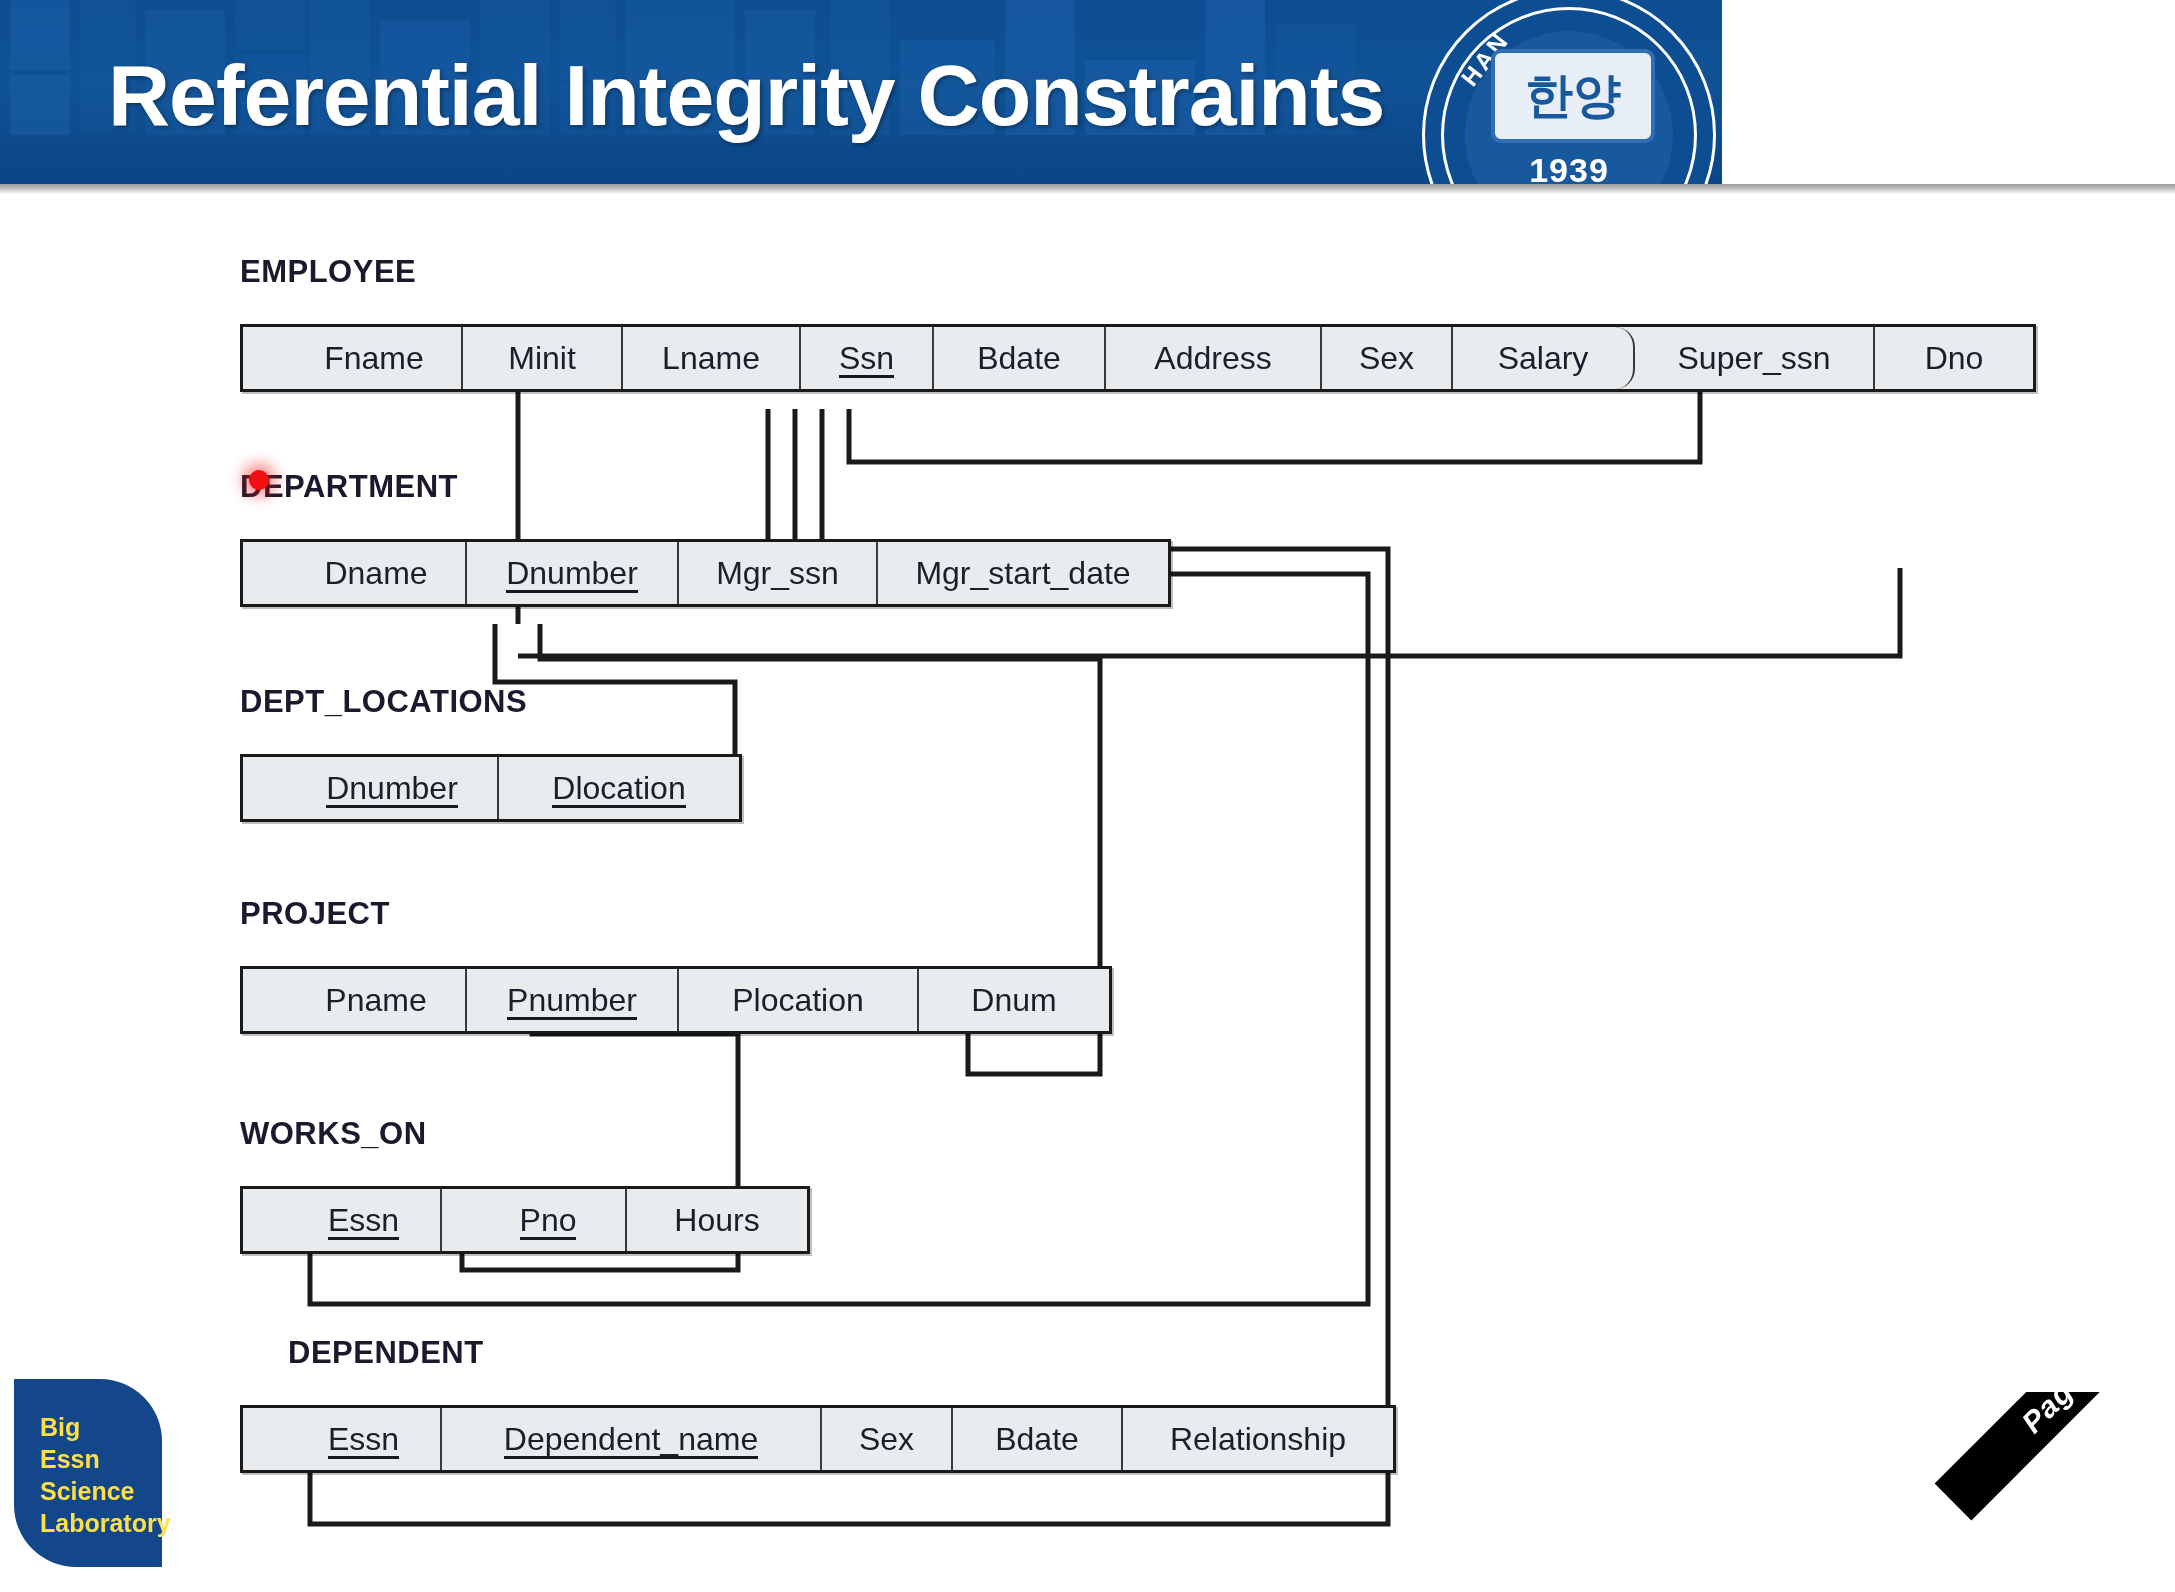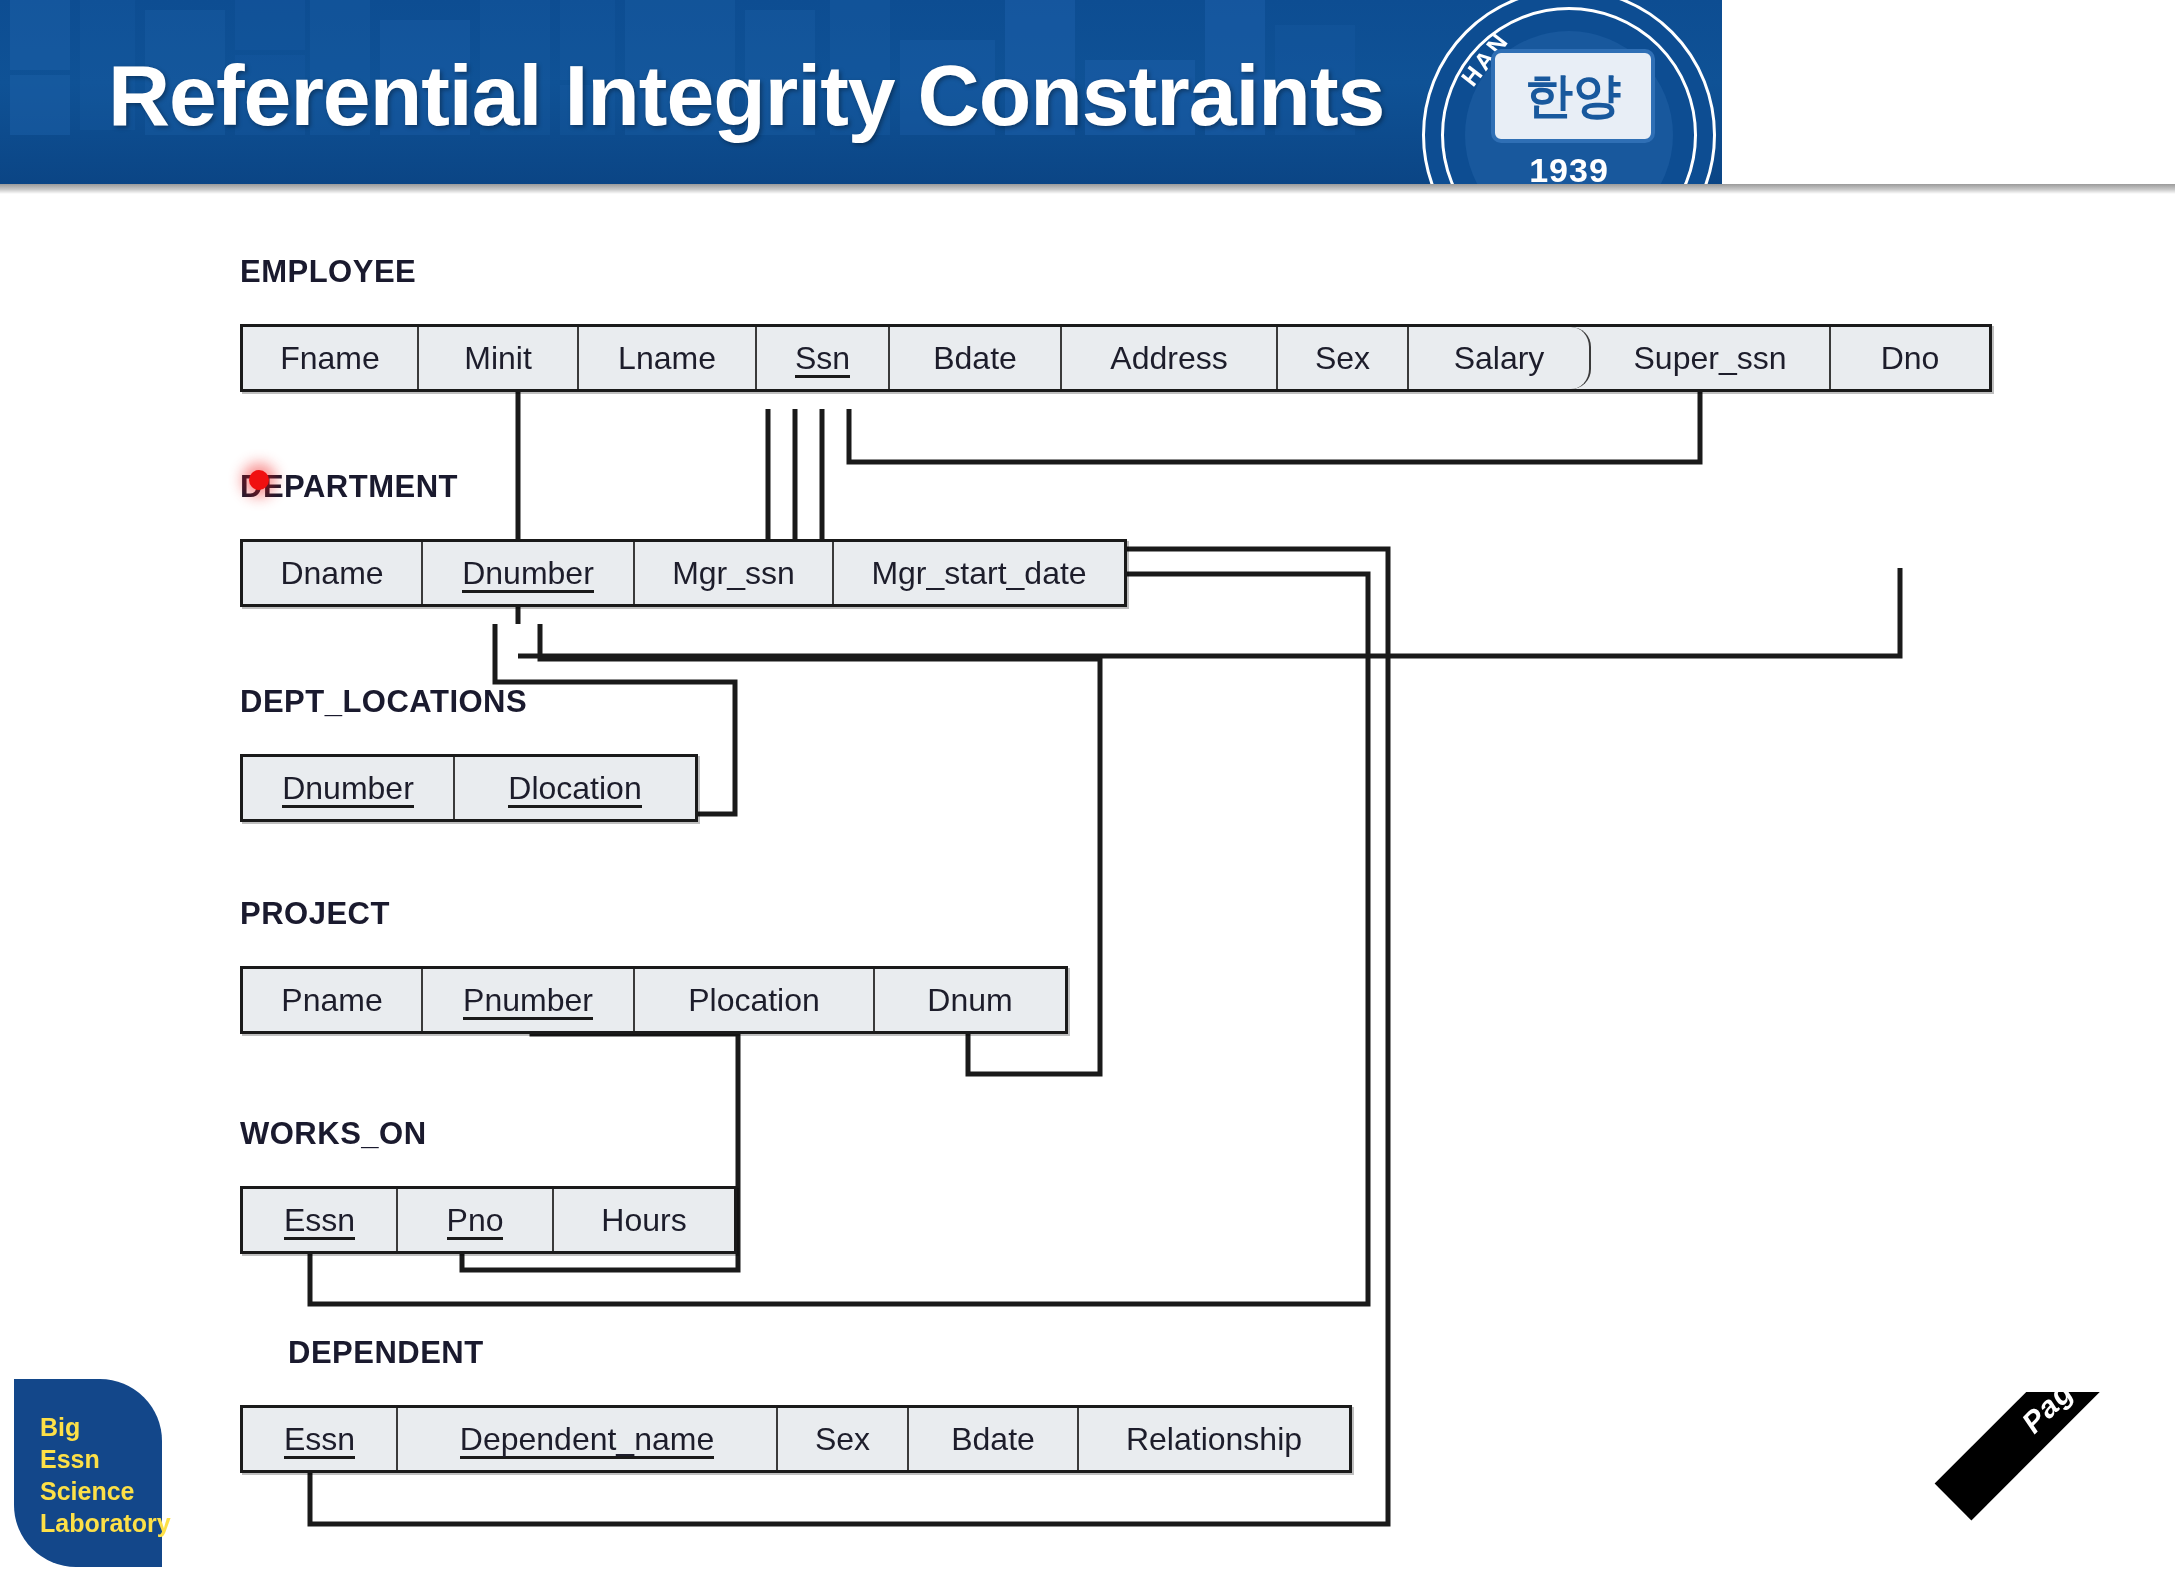--- a/index.html
+++ b/index.html
@@ -68,20 +68,21 @@
   #wires{position:absolute;left:0;top:0;width:2175px;height:1398px;}
 
   .tbl-name{
     position:absolute;color:#1a1a2e;font-size:31px;font-weight:bold;
     letter-spacing:.5px;white-space:nowrap;
   }
   .tbl{
     position:absolute;display:flex;
     border:3px solid #1a1a1a;background:#e9ecef;
     box-shadow:2px 2px 0 rgba(0,0,0,.25);
+    padding-left:44px;
   }
   .cell{
     box-sizing:border-box;
     border-right:2px solid #3a3a3a;
     height:62px;line-height:62px;
     color:#1d1d2b;font-size:32px;text-align:center;
     background:#e9ecef;white-space:nowrap;
     overflow:hidden;
   }
   .cell:last-child{border-right:none;}
@@ -224,21 +225,21 @@
       <div class="tbl-name" style="left: 240px; top: 702px;">PROJECT</div>
       <div class="tbl" style="left: 240px; top: 772px;">
         <div class="cell" style="width: 180px;">Pname</div>
         <div class="cell" style="width: 212px;"><span class="pk">Pnumber</span></div>
         <div class="cell" style="width: 240px;">Plocation</div>
         <div class="cell" style="width: 190px;">Dnum</div>
       </div>
       <div class="tbl-name" style="left: 240px; top: 922px; text-align: right;">WORKS_ON</div>
       <div class="tbl" style="left: 240px; top: 992px;">
         <div class="cell" style="width: 155px;"><span class="pk">Essn</span></div>
-        <div class="cell" style="width: 156px;"><span class="pk">Pno</span></div>
+        <div class="cell" style="width: 156px; margin-left: 29px;"><span class="pk">Pno</span></div>
         <div class="cell" style="width: 180px;">Hours</div>
       </div>
       <div class="tbl-name" style="left: 240px; top: 1141px; margin-left: 48px;">DEPENDENT</div>
       <div class="tbl" style="left: 240px; top: 1211px;">
         <div class="cell" style="width: 155px;"><span class="pk">Essn</span></div>
         <div class="cell" style="width: 380px;"><span class="pk">Dependent_name</span></div>
         <div class="cell" style="width: 131px;">Sex</div>
         <div class="cell" style="width: 170px;">Bdate</div>
         <div class="cell" style="width: 270px;">Relationship</div>
       </div>

